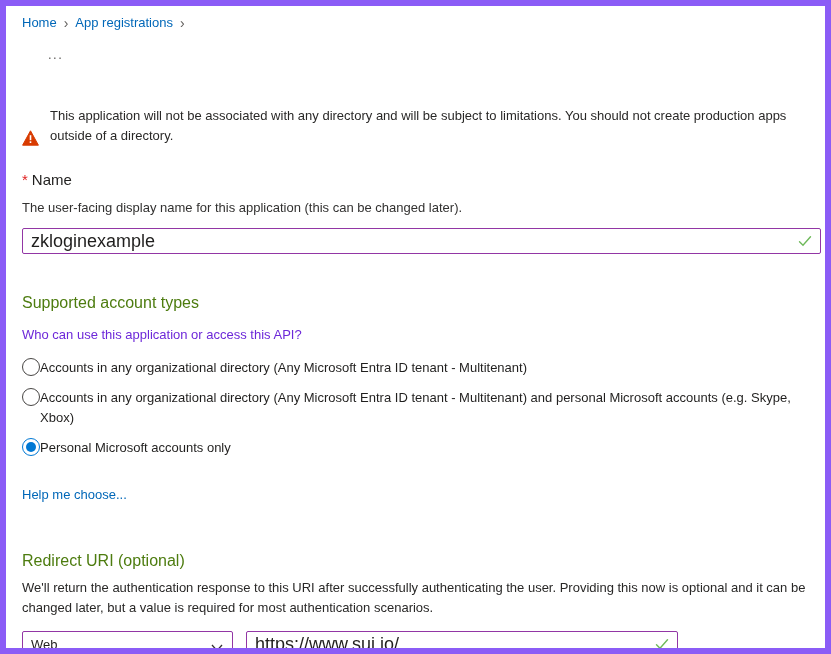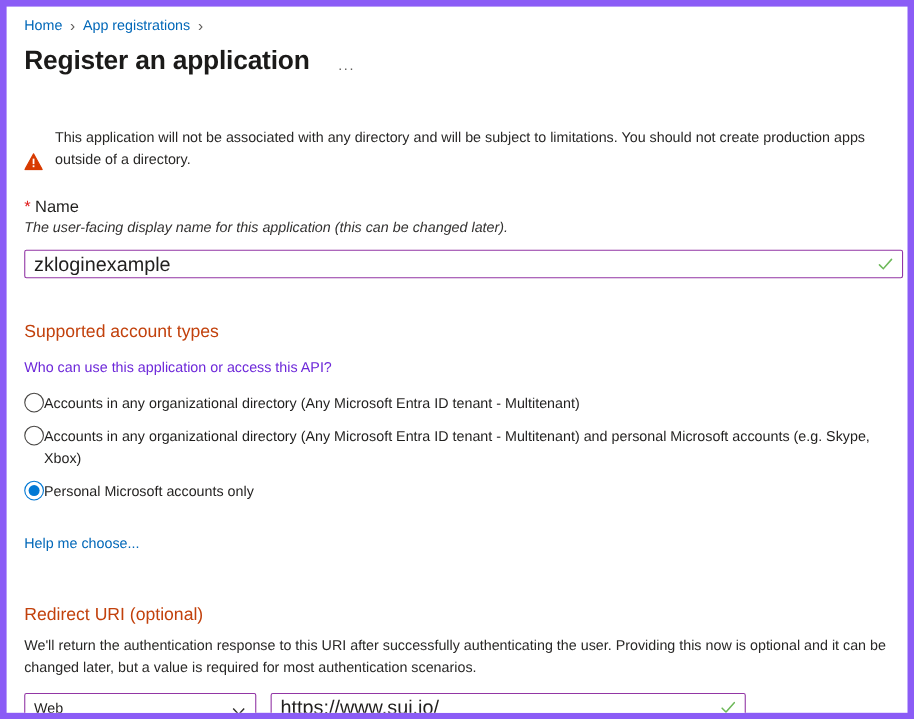--- a/index.html
+++ b/index.html
@@ -29,33 +29,33 @@
   .title-more { margin-left: 26px; color: #605e5c; font-size: 13px; letter-spacing: 1.5px; cursor: pointer; padding-top: 6px; }
 
   
   .warning { margin-top: 44px; display: flex; gap: 11px; align-items: flex-end; }
   .warning-icon { flex: 0 0 auto; width: 17px; height: 16px; margin-top: 2px; }
   .warning-text { font-size: 13px; line-height: 20px; color: #292827; max-width: 790px; }
 
   
   .field-label { margin-top: 24px; font-size: 15px; line-height: 20px; color: #201f1e; }
   .required { color: #e02020; margin-right: 4px; }
-  .field-desc { font-size: 13px; line-height: 16px; color: #323130; font-style: italic; }
+  .field-desc { margin-top: 10px; font-size: 13px; line-height: 16px; color: #323130; }
 
   .input-wrap { position: relative; margin-top: 12px; width: 799px; }
   .text-input {
     width: 100%; height: 26px;
     border: 1px solid #9236a5; border-radius: 2px;
     padding: 0 30px 0 8px;
     font-family: "Liberation Sans", "DejaVu Sans", sans-serif;
     font-size: 18px; color: #201f1e; background: #fff; outline: none;
   }
   .valid-check { position: absolute; right: 8px; top: 5px; width: 16px; height: 16px; }
 
-  .section-heading { font-size: 16px; line-height: 22px; color: #c2410c; font-weight: 400; }
+  .section-heading { font-size: 16px; line-height: 22px; color: #4d7c0f; font-weight: 400; }
   .heading-accounts { margin-top: 38px; }
   .section-question { margin-top: 12px; font-size: 13px; line-height: 18px; color: #6d28d9; }
 
   
   .radio-group { margin-top: 14px; }
   .radio-row { display: flex; align-items: flex-start; gap: 0; margin-bottom: 10px; cursor: pointer; }
   .radio-circle {
     flex: 0 0 auto; width: 18px; height: 18px; border-radius: 50%;
     border: 1px solid #484644; background: #fff; position: relative; margin-top: 0px;
   }
@@ -92,21 +92,20 @@
     
     <nav class="breadcrumb">
       <a class="crumb-link">Home</a>
       <span class="crumb-sep">›</span>
       <a class="crumb-link">App registrations</a>
       <span class="crumb-sep">›</span>
     </nav>
 
     
     <div class="title-row">
-      <h1 class="page-title">Register an application</h1>
       <span class="title-more">...</span>
     </div>
 
     
     <div class="warning">
       <span class="warning-icon">
         <svg width="17" height="16" viewBox="0 0 17 16">
           <path d="M8.5 0.8 L16.4 15.2 H0.6 Z" fill="#d83b01" stroke="#d83b01" stroke-width="1" stroke-linejoin="round"></path>
           <rect x="7.7" y="5.2" width="1.6" height="5.0" fill="#ffffff"></rect>
           <rect x="7.7" y="11.3" width="1.6" height="1.7" fill="#ffffff"></rect>

